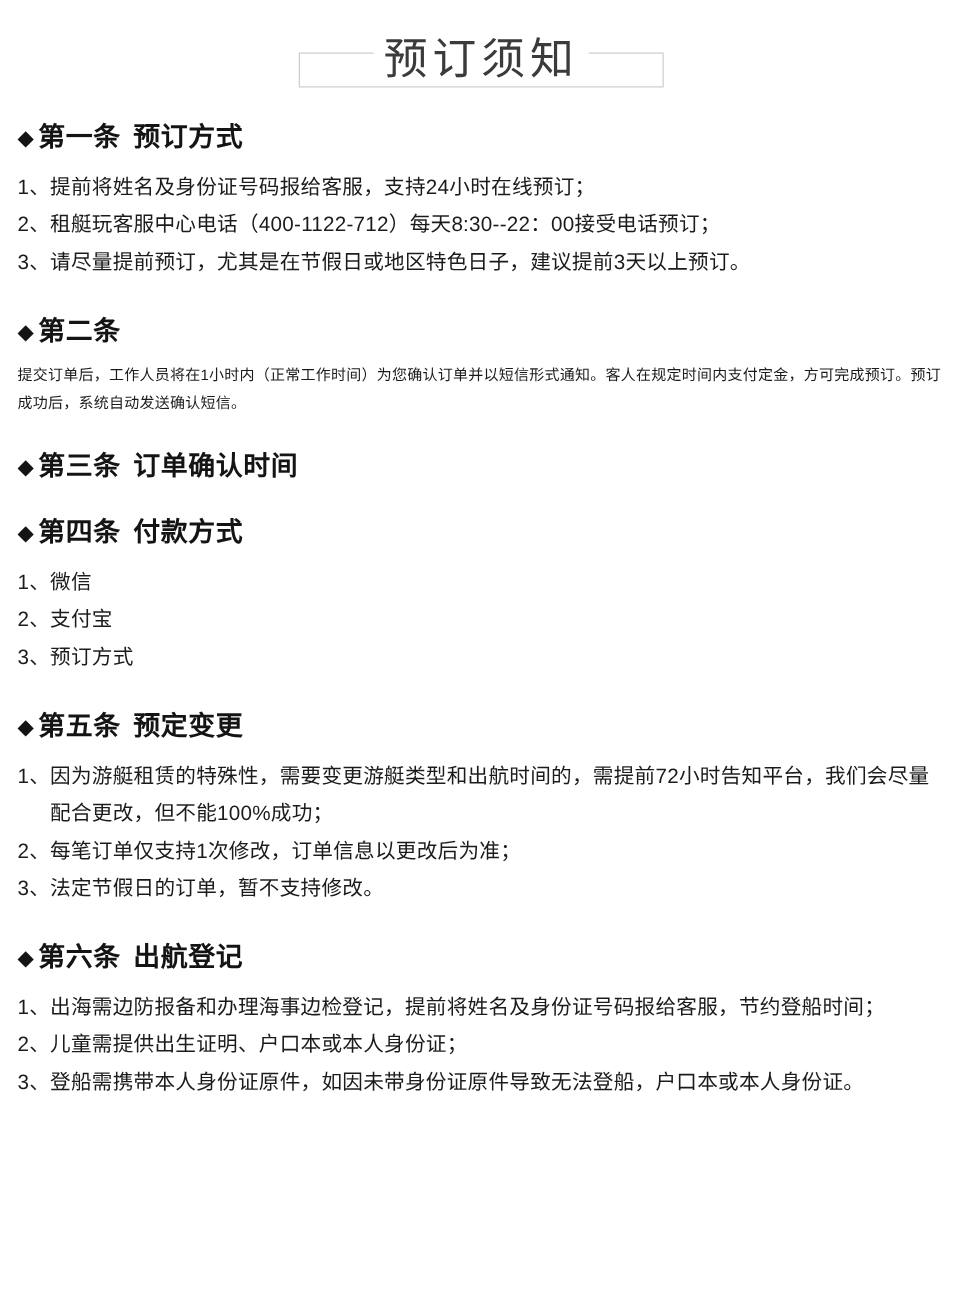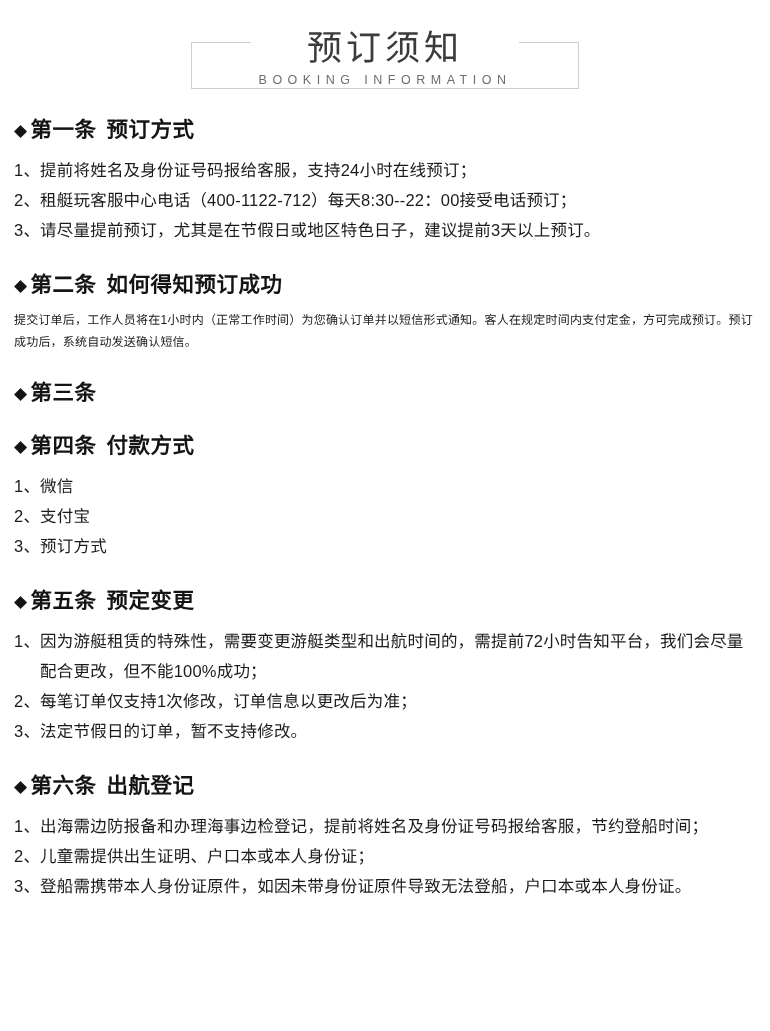--- a/index.html
+++ b/index.html
@@ -123,21 +123,20 @@
 </head>
 <body>
 
 <div class="page">
 
   <div class="header">
     <div class="header-inner">
       <div class="deco-box"></div>
       <div class="deco-mask"></div>
       <div class="title-main">预订须知</div>
-      <div class="title-sub">BOOKING INFORMATION</div>
     </div>
   </div>
 
   <div id="sections-root">
       <div class="section">
         <div class="sec-head">
           <span class="diamond">◆</span>
           <span class="sec-num">第一条</span>
           <span>预订方式</span>
         </div>
@@ -153,28 +152,28 @@
           <li>
             <span class="li-num">3、</span>
             <span class="li-text">请尽量提前预订，尤其是在节假日或地区特色日子，建议提前3天以上预订。</span>
           </li>
         </ul>
       </div>
       <div class="section">
         <div class="sec-head">
           <span class="diamond">◆</span>
           <span class="sec-num">第二条</span>
-          <span>如何得知预订成功</span>
         </div>
         <p class="para">提交订单后，工作人员将在1小时内（正常工作时间）为您确认订单并以短信形式通知。客人在规定时间内支付定金，方可完成预订。预订成功后，系统自动发送确认短信。</p>
       </div>
       <div class="section">
         <div class="sec-head">
           <span class="diamond">◆</span>
           <span class="sec-num">第三条</span>
+          <span>订单确认时间</span>
         </div>
       </div>
       <div class="section">
         <div class="sec-head">
           <span class="diamond">◆</span>
           <span class="sec-num">第四条</span>
           <span>付款方式</span>
         </div>
         <ul class="list">
           <li>

